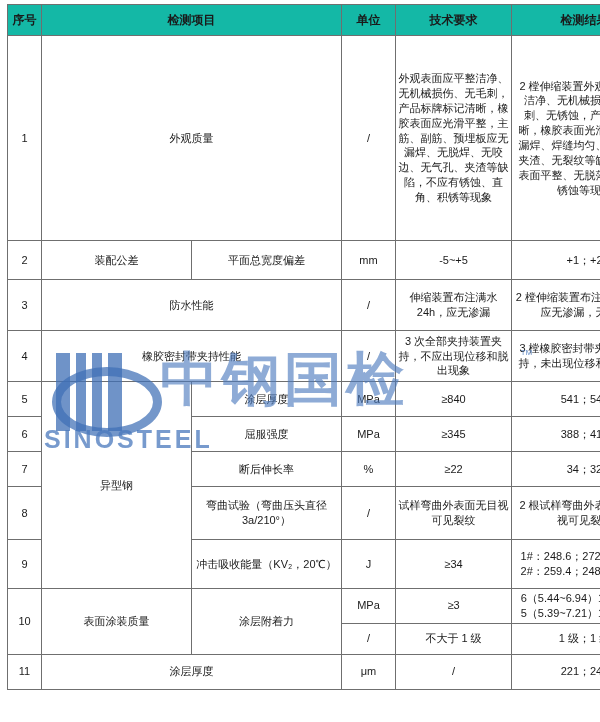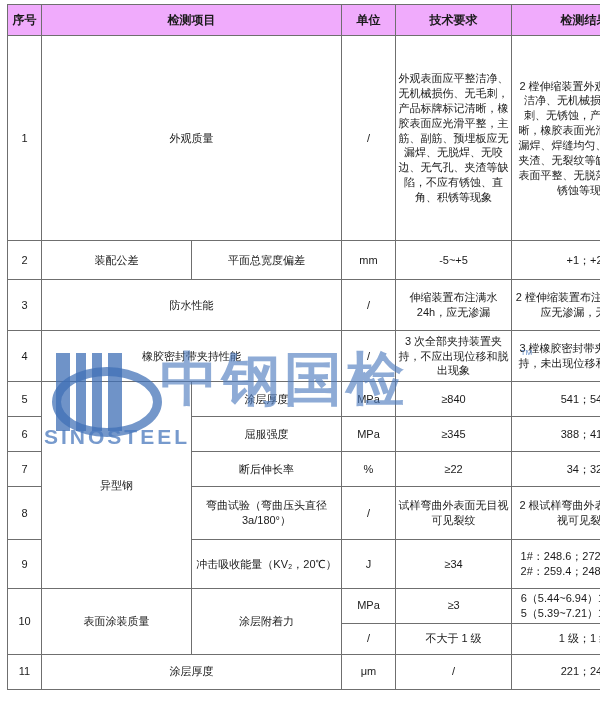--- a/index.html
+++ b/index.html
@@ -36,21 +36,21 @@
     text-align: center;
     vertical-align: middle;
     padding: 2px 2px;
     line-height: 1.35;
     background: transparent;
   }
   table.report th {
     font-weight: bold;
     font-size: 12px;
     height: 26px;
-    background: #f0abfc;
+    background: #14b8a6;
   }
   .col-no     { width: 34px; }
   .col-item   { width: 150px; }
   .col-unit   { width: 54px; }
   .col-req    { width: 116px; }
   .col-res    { width: 146px; }
 
   
   .faint {
     color: #9aa3ad;
@@ -139,21 +139,21 @@
     left: 500px;
     top: 8px;
     font-size: 13px;
     color: #4a79bd;
     opacity: .7;
   }
   .wm-en {
     position: absolute;
     left: 24px;
     top: 86px;
-    font-size: 21px;
+    font-size: 25px;
     font-weight: bold;
     letter-spacing: 3px;
     color: #4a79bd;
     opacity: .75;
     font-family: "Liberation Sans", sans-serif;
   }
 </style>
 </head>
 <body>
 
@@ -255,21 +255,21 @@
         <td style="height:30px">7</td>
         <td class="item-name">断后伸长率</td>
         <td>%</td>
         <td class="faint">≥22</td>
         <td class="faint">34；32</td>
 
       </tr>
 
       <tr>
         <td style="height:48px">8</td>
-        <td class="small-note">弯曲试验（弯曲压头直径 3a/180°）</td>
+        <td class="small-note">弯曲试验（弯曲压头直径 3a/210°）</td>
         <td class="dim">/</td>
         <td class="faint">试样弯曲外表面无目视可见裂纹</td>
         <td class="faint">2 根试样弯曲外表面均无目视可见裂纹</td>
 
       </tr>
 
       <tr>
         <td style="height:44px">9</td>
         <td class="small-note">冲击吸收能量（KV₂，20℃）</td>
         <td>J</td>

